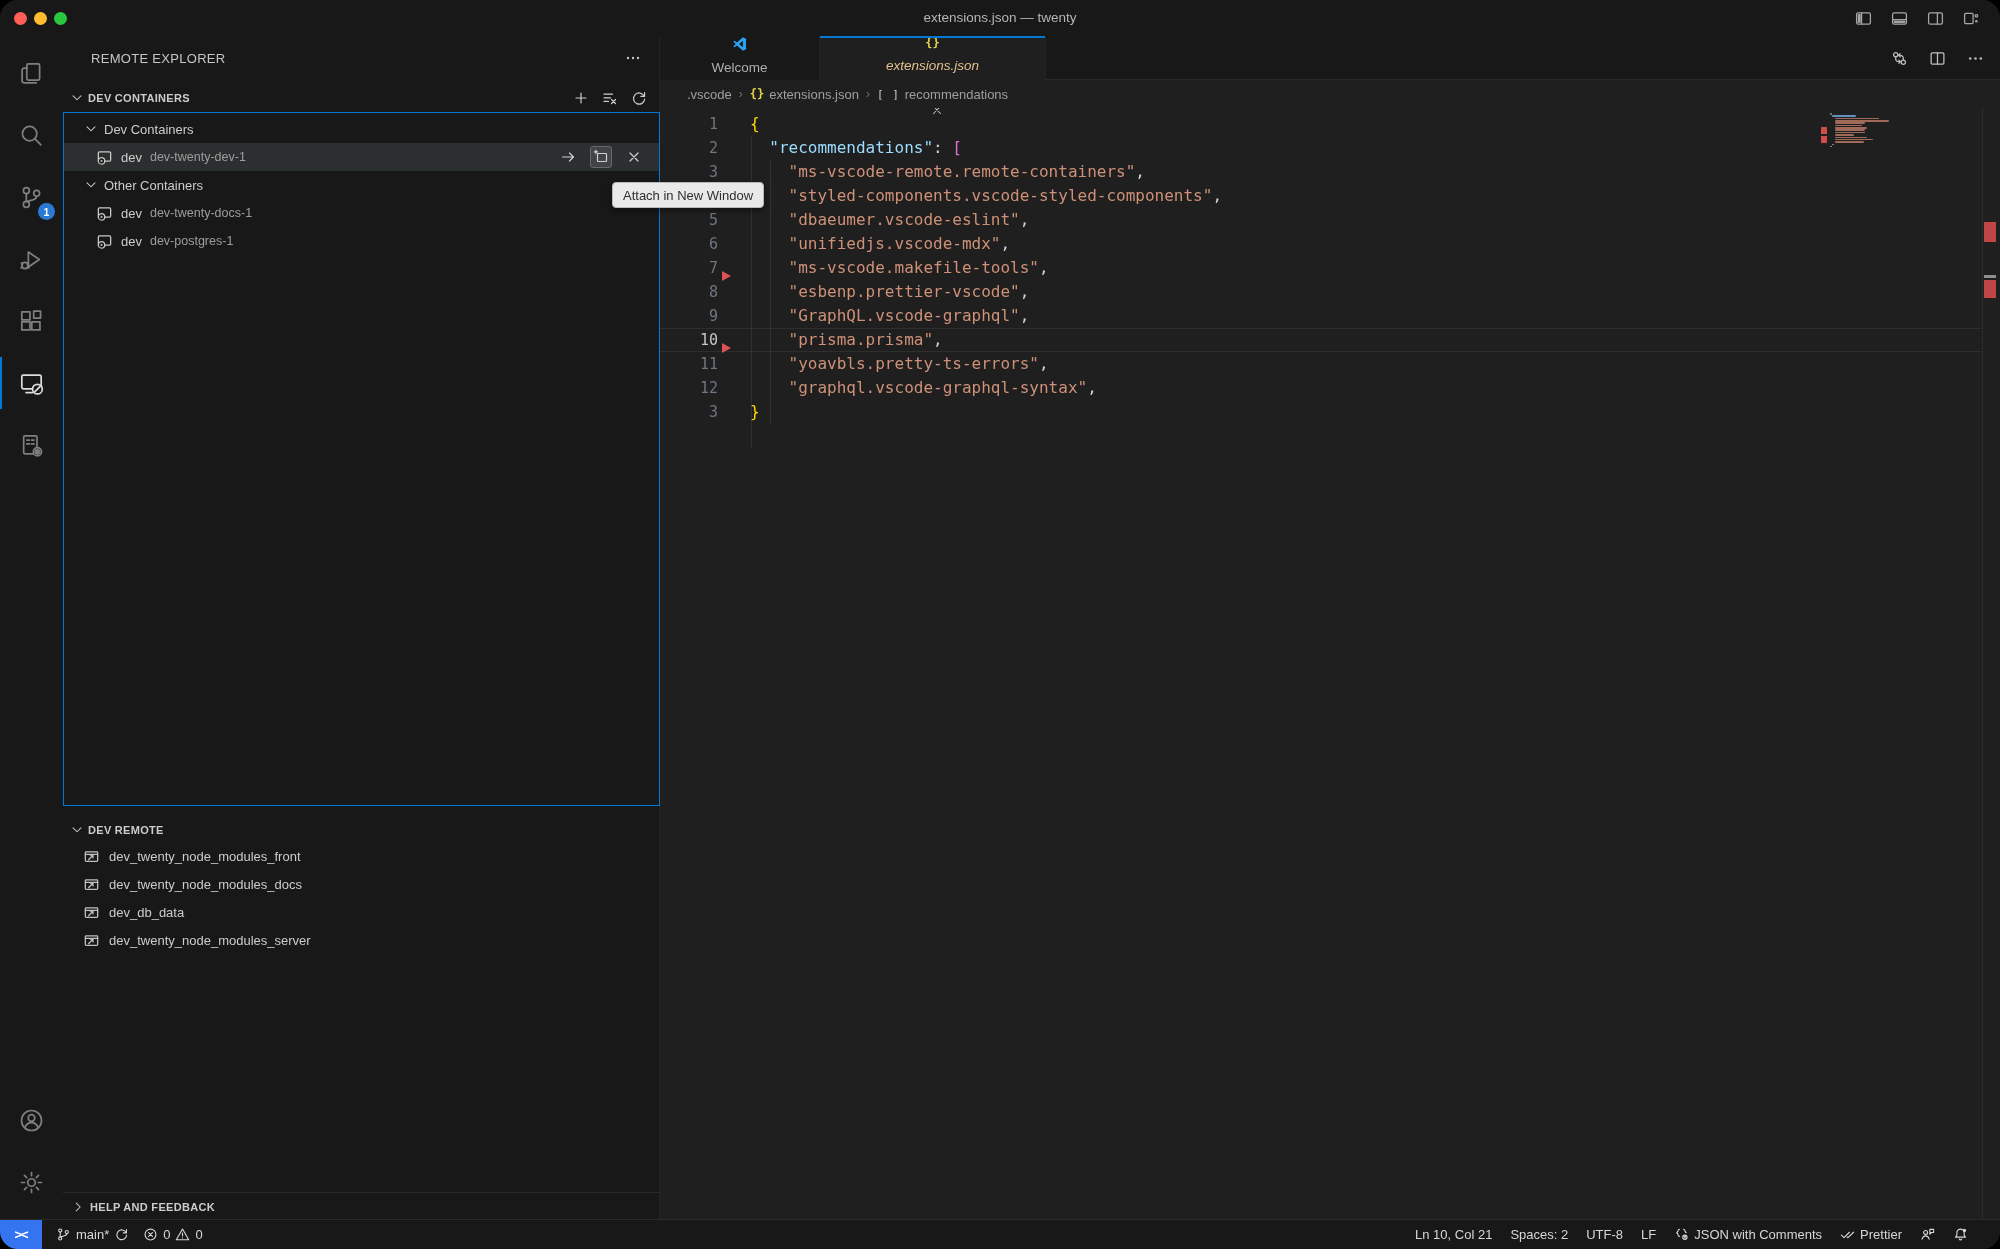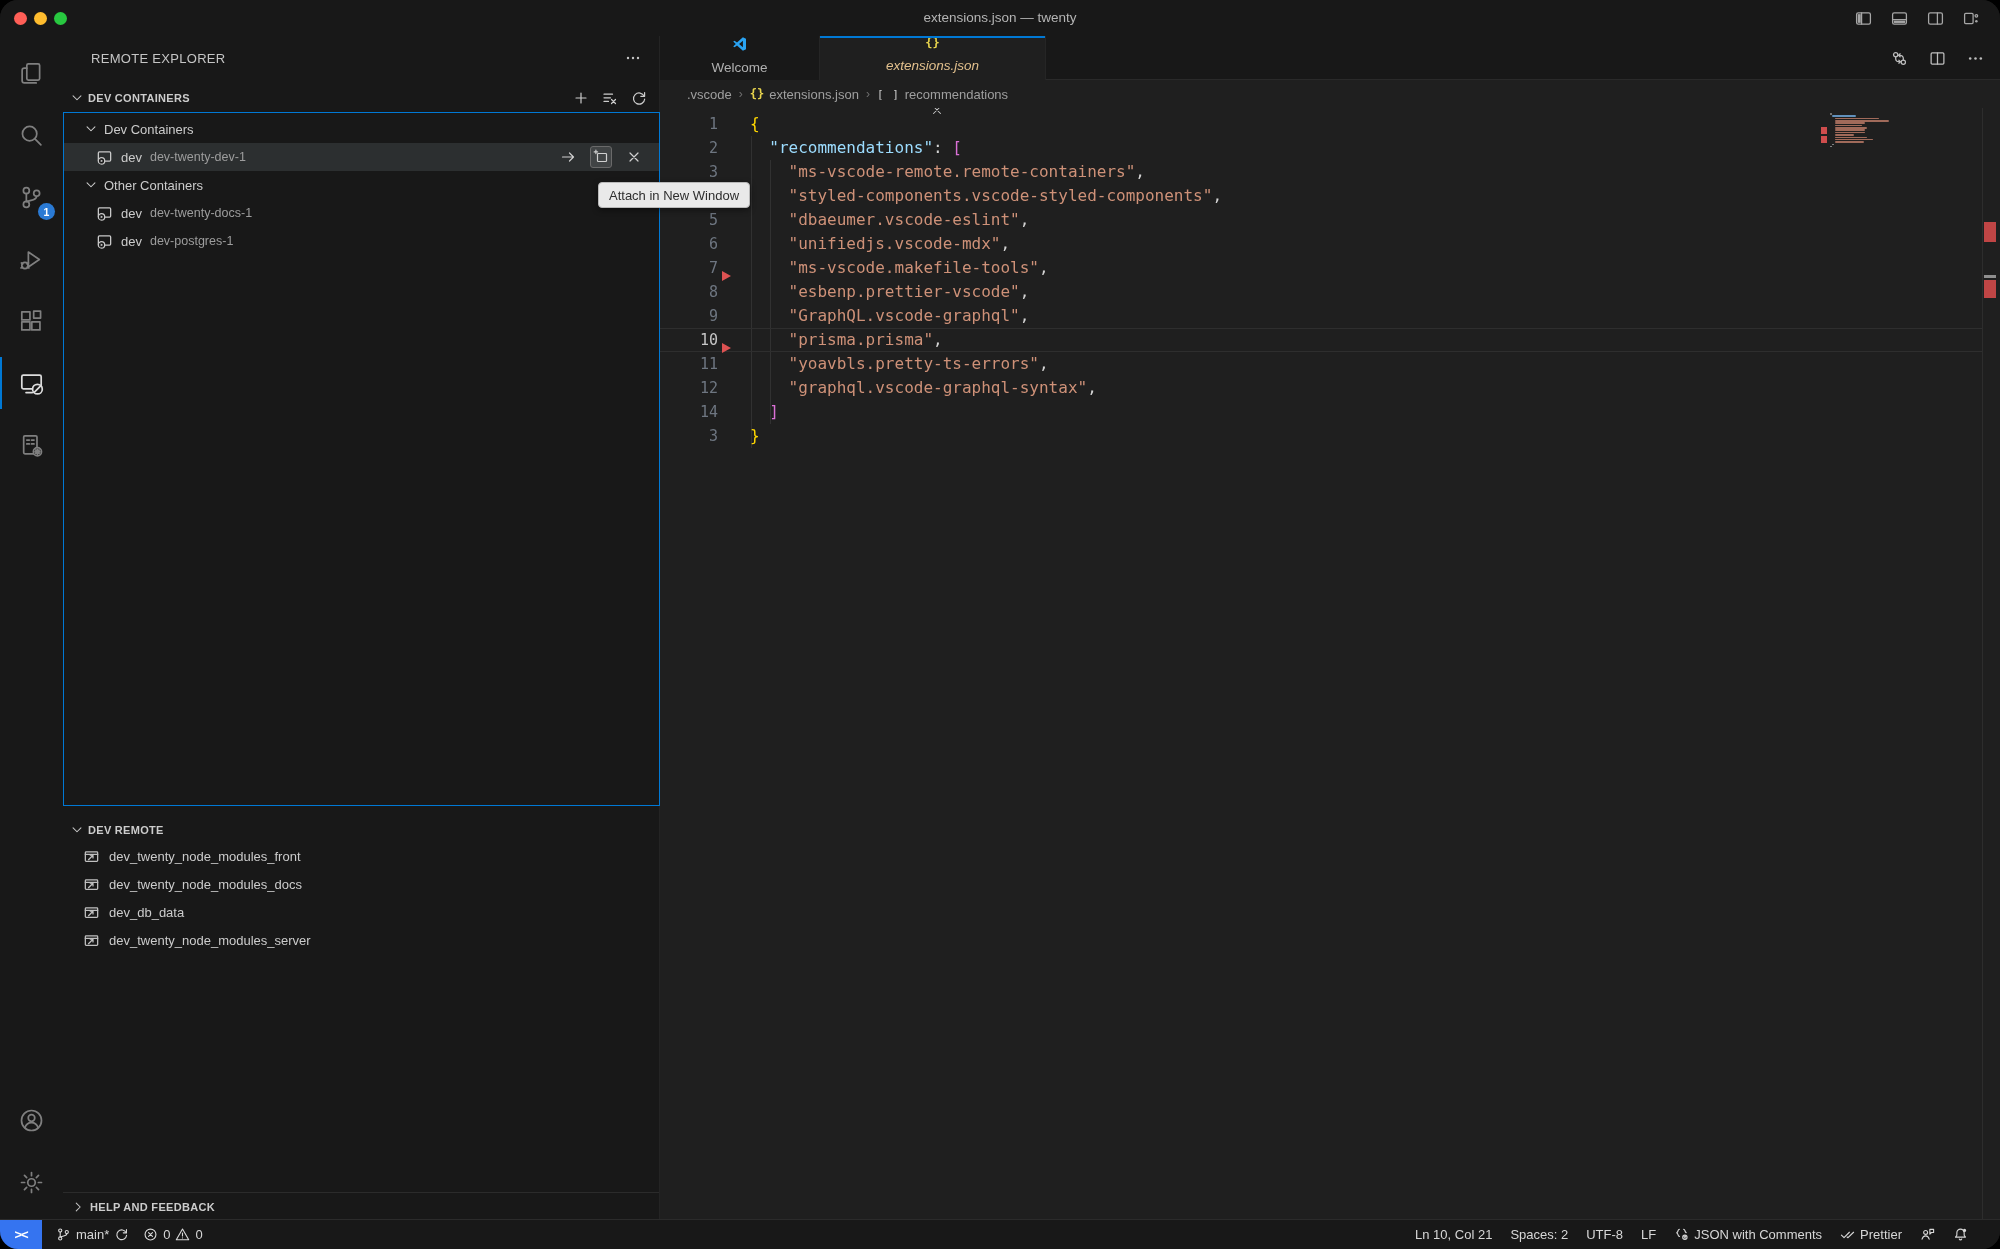--- a/index.html
+++ b/index.html
@@ -94,21 +94,21 @@
 
   
   .statusbar{position:absolute;left:0;right:0;bottom:0;height:30px;background:#181818;border-top:1px solid #2b2b2b;display:flex;align-items:center;justify-content:space-between;font-size:13px;color:#d7d7d7;box-sizing:border-box;}
   .sb-left{display:flex;align-items:center;height:100%;gap:14px;}
   .sb-right{display:flex;align-items:center;height:100%;gap:18px;padding-right:32px;}
   .sb-item{display:flex;align-items:center;gap:5px;cursor:pointer;height:100%;}
   .sb-item.chip{width:42px;background:#3574f0;color:#ffffff;justify-content:center;font-weight:700;}
   .remote-glyph{font-size:13px;letter-spacing:-1px;font-weight:700;}
 
   
-  .tooltip{position:absolute;left:598px;top:182px;height:24px;padding:0 10px;background:#e9e9e9;border:1px solid #b9b9b9;border-radius:4px;box-shadow:0 2px 6px rgba(0,0,0,.45);display:flex;align-items:center;font-size:13px;color:#2e2e2e;z-index:60;}
+  .tooltip{position:absolute;left:612px;top:182px;height:24px;padding:0 10px;background:#e9e9e9;border:1px solid #b9b9b9;border-radius:4px;box-shadow:0 2px 6px rgba(0,0,0,.45);display:flex;align-items:center;font-size:13px;color:#2e2e2e;z-index:60;}
 
   
   .ic{display:inline-flex;align-items:center;justify-content:center;}
   .ic svg{width:100%;height:100%;fill:none;stroke:currentColor;stroke-width:1.2;stroke-linecap:round;stroke-linejoin:round;}
   .ic14{width:14px;height:14px;} .ic15{width:15px;height:15px;} .ic16{width:16px;height:16px;} .ic17{width:17px;height:17px;} .ic25{width:25px;height:25px;}
   .ic25 svg{stroke-width:1.1;}
 </style>
 </head>
 <body>
 
@@ -532,25 +532,20 @@
             <span class="ln">11</span>
             <span class="lgap"></span>
             <span class="ltext"><span class="tk-pun">    </span><span class="tk-str">"yoavbls.pretty-ts-errors"</span><span class="tk-pun">,</span></span>
           </div>
           <div class="code-line">
             <span class="ln">12</span>
             <span class="lgap"></span>
             <span class="ltext"><span class="tk-pun">    </span><span class="tk-str">"graphql.vscode-graphql-syntax"</span><span class="tk-pun">,</span></span>
           </div>
           <div class="code-line">
-            <span class="ln">14</span>
-            <span class="lgap"></span>
-            <span class="ltext"><span class="tk-pun">  </span><span class="tk-b2">]</span></span>
-          </div>
-          <div class="code-line">
             <span class="ln">3</span>
             <span class="lgap"></span>
             <span class="ltext"><span class="tk-pun"></span><span class="tk-b1">}</span></span>
           </div>
         </div>
       <div class="minimap" id="minimap">
           <div class="mm-bar" style="top: 0px; left: 0px; width: 2px; background: rgb(143, 143, 143);"></div>
           <div class="mm-bar" style="top: 2.35px; left: 2.4px; width: 24px; background: rgb(97, 145, 189);"></div>
           <div class="mm-bar" style="top: 4.7px; left: 4.8px; width: 44.4px; background: rgb(160, 106, 90);"></div>
           <div class="mm-bar" style="top: 7.05px; left: 4.8px; width: 54px; background: rgb(160, 106, 90);"></div>

